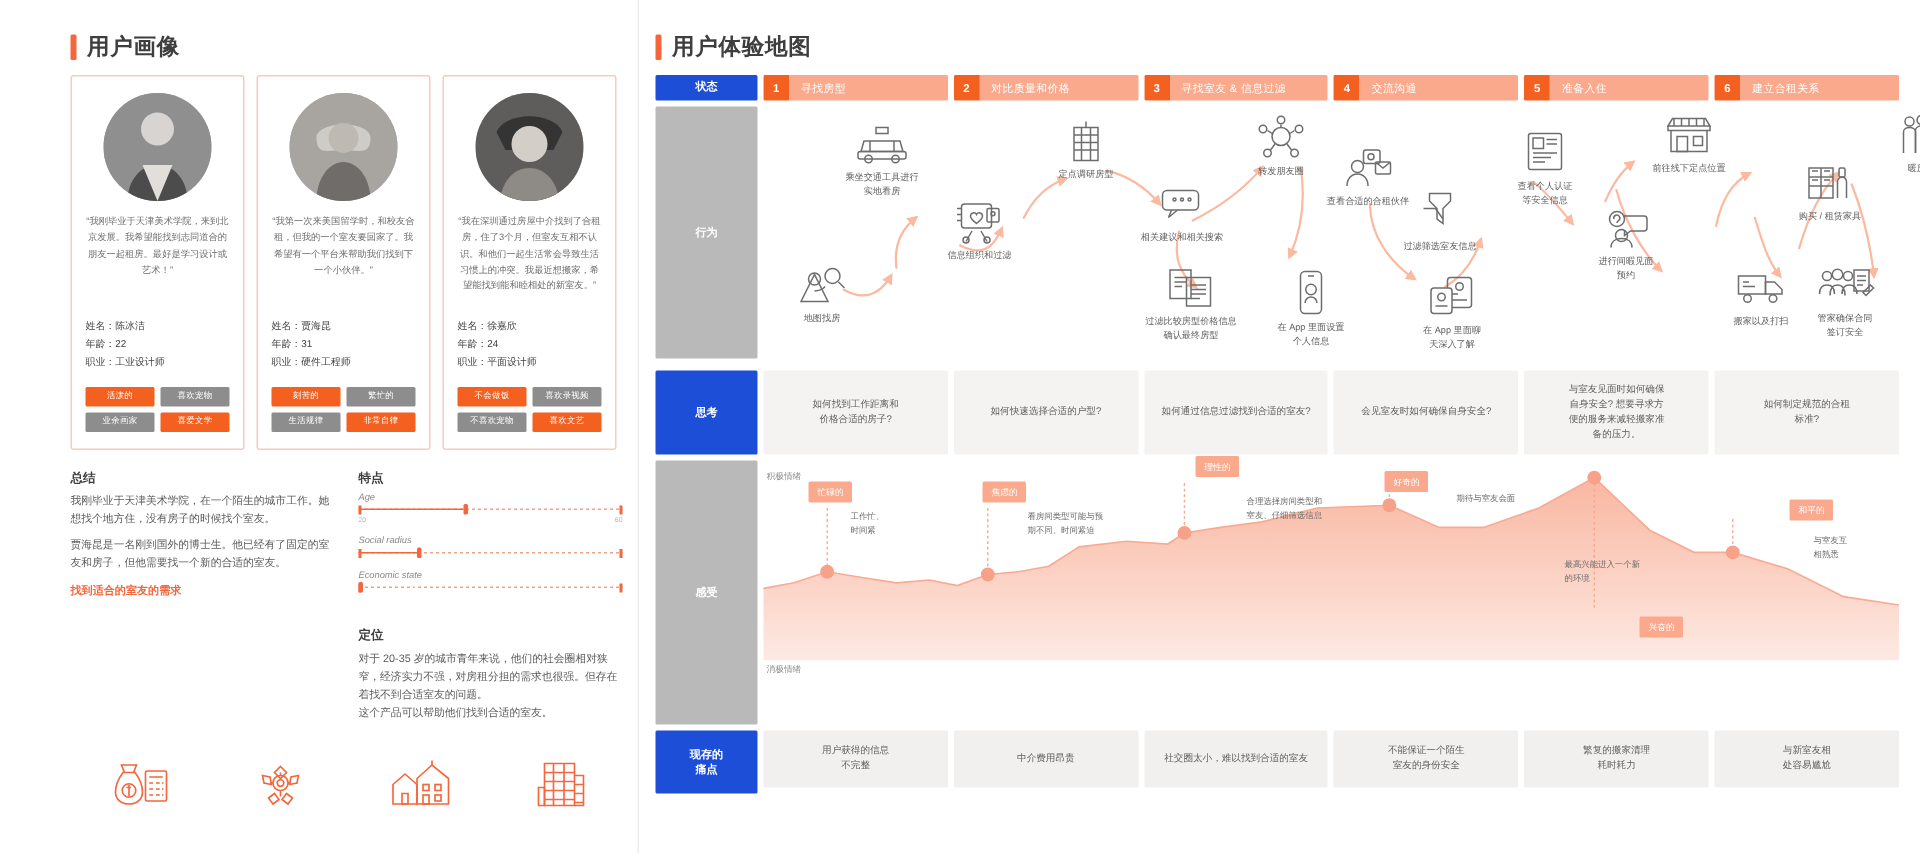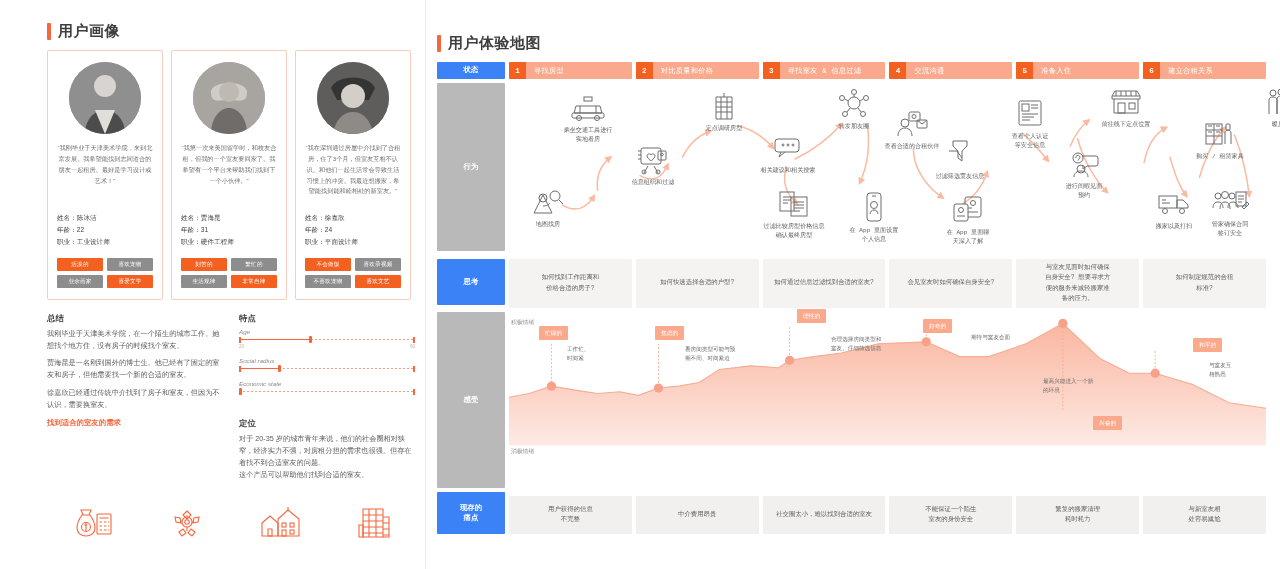--- a/index.html
+++ b/index.html
@@ -57,27 +57,27 @@
   .track .knob{position:absolute;top:-.4px;width:3px;height:7px;background:#f4663c;border-radius:1px;}
   .ticks{display:flex;justify-content:space-between;font-size:4.6px;color:#b6b6b6;margin-top:1px;}
 
   .icon-row{display:flex;gap:0;margin-top:12px;width:372px;}
   .icon-cell{width:93px;text-align:center;}
   .icon-cell .ic{height:40px;display:flex;align-items:flex-end;justify-content:center;}
 
   .divider{position:absolute;left:0;top:0;width:1px;height:569px;background:#ececec;}
 
   
-  .right{flex:1;position:relative;padding:34px 14px 0 12px;box-sizing:border-box;font-family:Liberation Mono, monospace;}
+  .right{flex:1;position:relative;padding:22px 14px 0 12px;box-sizing:border-box;}
   .stage-row{display:flex;align-items:stretch;gap:4px;margin-top:4px;}
   .row-label{
     width:68px;min-width:68px;background:#b9b9b9;color:#fff;font-size:7.4px;font-weight:bold;
     display:flex;align-items:center;justify-content:center;text-align:center;line-height:1.4;border-radius:1px;
   }
-  .row-label.dark{background:#3b82f6;}
+  .row-label.dark{background:#1d4ed8;}
   .stage-chip{
     flex:1;display:flex;align-items:center;height:17px;background:#fba98d;border-radius:1px;overflow:hidden;
   }
   .stage-chip .num{
     width:17px;min-width:17px;height:17px;background:#f4601f;color:#fff;font-size:7.6px;
     display:flex;align-items:center;justify-content:center;font-weight:bold;
   }
   .stage-chip .nm{color:#fff;font-size:7.2px;padding-left:8px;letter-spacing:.3px;}
 
   .grid6{display:flex;gap:4px;flex:1;}
@@ -196,21 +196,20 @@
           <div class="tag orange">喜欢文艺</div>
         </div>
       </div>
     </div>
 
     <div class="two-col">
       <div class="col-a">
         <div class="sub-h">总结</div>
         <div class="body-t">我刚毕业于天津美术学院，在一个陌生的城市工作。她想找个地方住，没有房子的时候找个室友。</div>
         <div class="body-t">贾海昆是一名刚到国外的博士生。他已经有了固定的室友和房子，但他需要找一个新的合适的室友。</div>
-        <div class="body-t">徐嘉欣已经通过传统中介找到了房子和室友，但因为不认识，需要换室友。</div>
         <div class="need-t">找到适合的室友的需求</div>
       </div>
 
       <div class="col-b">
         <div class="sub-h">特点</div>
 
         <div class="slider-block">
           <div class="slider-label">Age</div>
           <div class="track">
             <div class="line"></div>
@@ -642,21 +641,21 @@
           <div class="glyph">
             
           </div>
           <div class="lbl">制定合租规范</div>
         </div>
 
       </div>
     </div>
 
     <div class="stage-row" style="align-items:stretch">
-      <div class="row-label dark" style="height:46px">思考</div>
+      <div class="row-label dark" style="height:56px">思考</div>
       <div class="think-row" style="flex:1;margin-top:0">
         <div class="think-box" style="white-space:pre-line">如何找到工作距离和
 价格合适的房子?</div>
         <div class="think-box" style="white-space:pre-line">如何快速选择合适的户型?</div>
         <div class="think-box" style="white-space:pre-line">如何通过信息过滤找到合适的室友?</div>
         <div class="think-box" style="white-space:pre-line">会见室友时如何确保自身安全?</div>
         <div class="think-box" style="white-space:pre-line">与室友见面时如何确保
 自身安全? 想要寻求方
 便的服务来减轻搬家准
 备的压力。</div>
@@ -717,21 +716,21 @@
         <div class="emo-chip" style="left:584px;top:100px">兴奋的</div>
         <div class="emo-note" style="left:534px;top:62px;white-space:pre-line">最高兴能进入一个新
 的环境</div>
 
         <div class="emo-chip" style="left:684px;top:22px">和平的</div>
         <div class="emo-note" style="left:700px;top:46px;white-space:pre-line">与室友互
 相熟悉</div>
       </div>
     </div>
 
-    <div class="stage-row" style="align-items:flex-end">
+    <div class="stage-row" style="align-items:flex-start">
       <div class="row-label dark" style="height:42px;white-space:pre-line">现存的
 痛点</div>
       <div class="bottom-row" style="flex:1;margin-top:0">
         <div class="bot-box" style="white-space:pre-line">用户获得的信息
 不完整</div>
         <div class="bot-box" style="white-space:pre-line">中介费用昂贵</div>
         <div class="bot-box" style="white-space:pre-line">社交圈太小，难以找到合适的室友</div>
         <div class="bot-box" style="white-space:pre-line">不能保证一个陌生
 室友的身份安全</div>
         <div class="bot-box" style="white-space:pre-line">繁复的搬家清理

